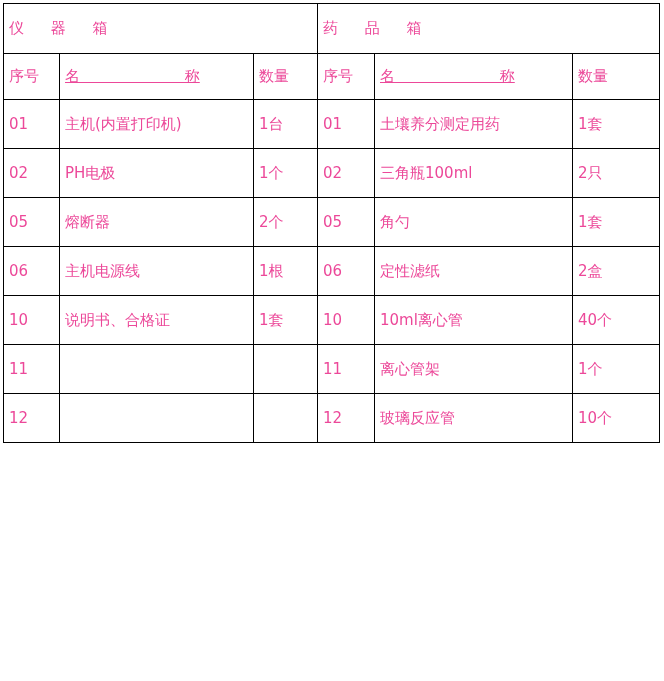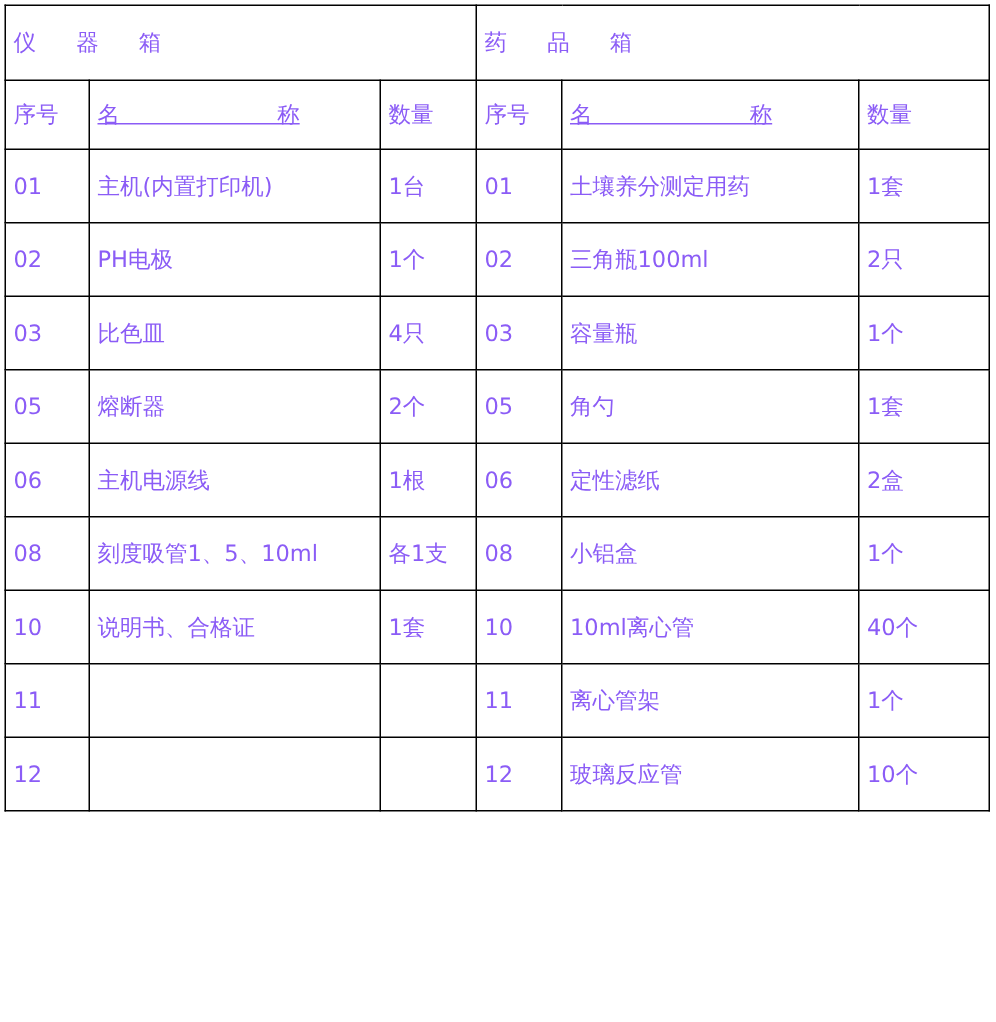--- a/index.html
+++ b/index.html
@@ -1,21 +1,21 @@
 <!DOCTYPE html>
 <html><head>
 <meta charset="utf-8">
 <style>
   html, body { margin: 0; padding: 0; background: #ffffff; }
   .canvas {
     position: relative;
     width: 664px;
     height: 681px;
     background: #ffffff;
-    color: #8b5cf6;
+    color: #ec4899;
     font-family: "DejaVu Sans", sans-serif;
     overflow: hidden;
   }
   table.inv {
     position: absolute;
     left: 3px;
     top: 3px;
     width: 656px;
     border-collapse: collapse;
     table-layout: fixed;
@@ -70,50 +70,34 @@
       </tr>
       <tr class="data-row">
         <td>02</td>
         <td>PH电极</td>
         <td>1个</td>
         <td>02</td>
         <td>三角瓶100ml</td>
         <td>2只</td>
       </tr>
       <tr class="data-row">
-        <td>03</td>
-        <td>比色皿</td>
-        <td>4只</td>
-        <td>03</td>
-        <td>容量瓶</td>
-        <td>1个</td>
-      </tr>
-      <tr class="data-row">
         <td>05</td>
         <td>熔断器</td>
         <td>2个</td>
         <td>05</td>
         <td>角勺</td>
         <td>1套</td>
       </tr>
       <tr class="data-row">
         <td>06</td>
         <td>主机电源线</td>
         <td>1根</td>
         <td>06</td>
         <td>定性滤纸</td>
         <td>2盒</td>
-      </tr>
-      <tr class="data-row">
-        <td>08</td>
-        <td>刻度吸管1、5、10ml</td>
-        <td>各1支</td>
-        <td>08</td>
-        <td>小铝盒</td>
-        <td>1个</td>
       </tr>
       <tr class="data-row">
         <td>10</td>
         <td>说明书、合格证</td>
         <td>1套</td>
         <td>10</td>
         <td>10ml离心管</td>
         <td>40个</td>
       </tr>
       <tr class="data-row">

